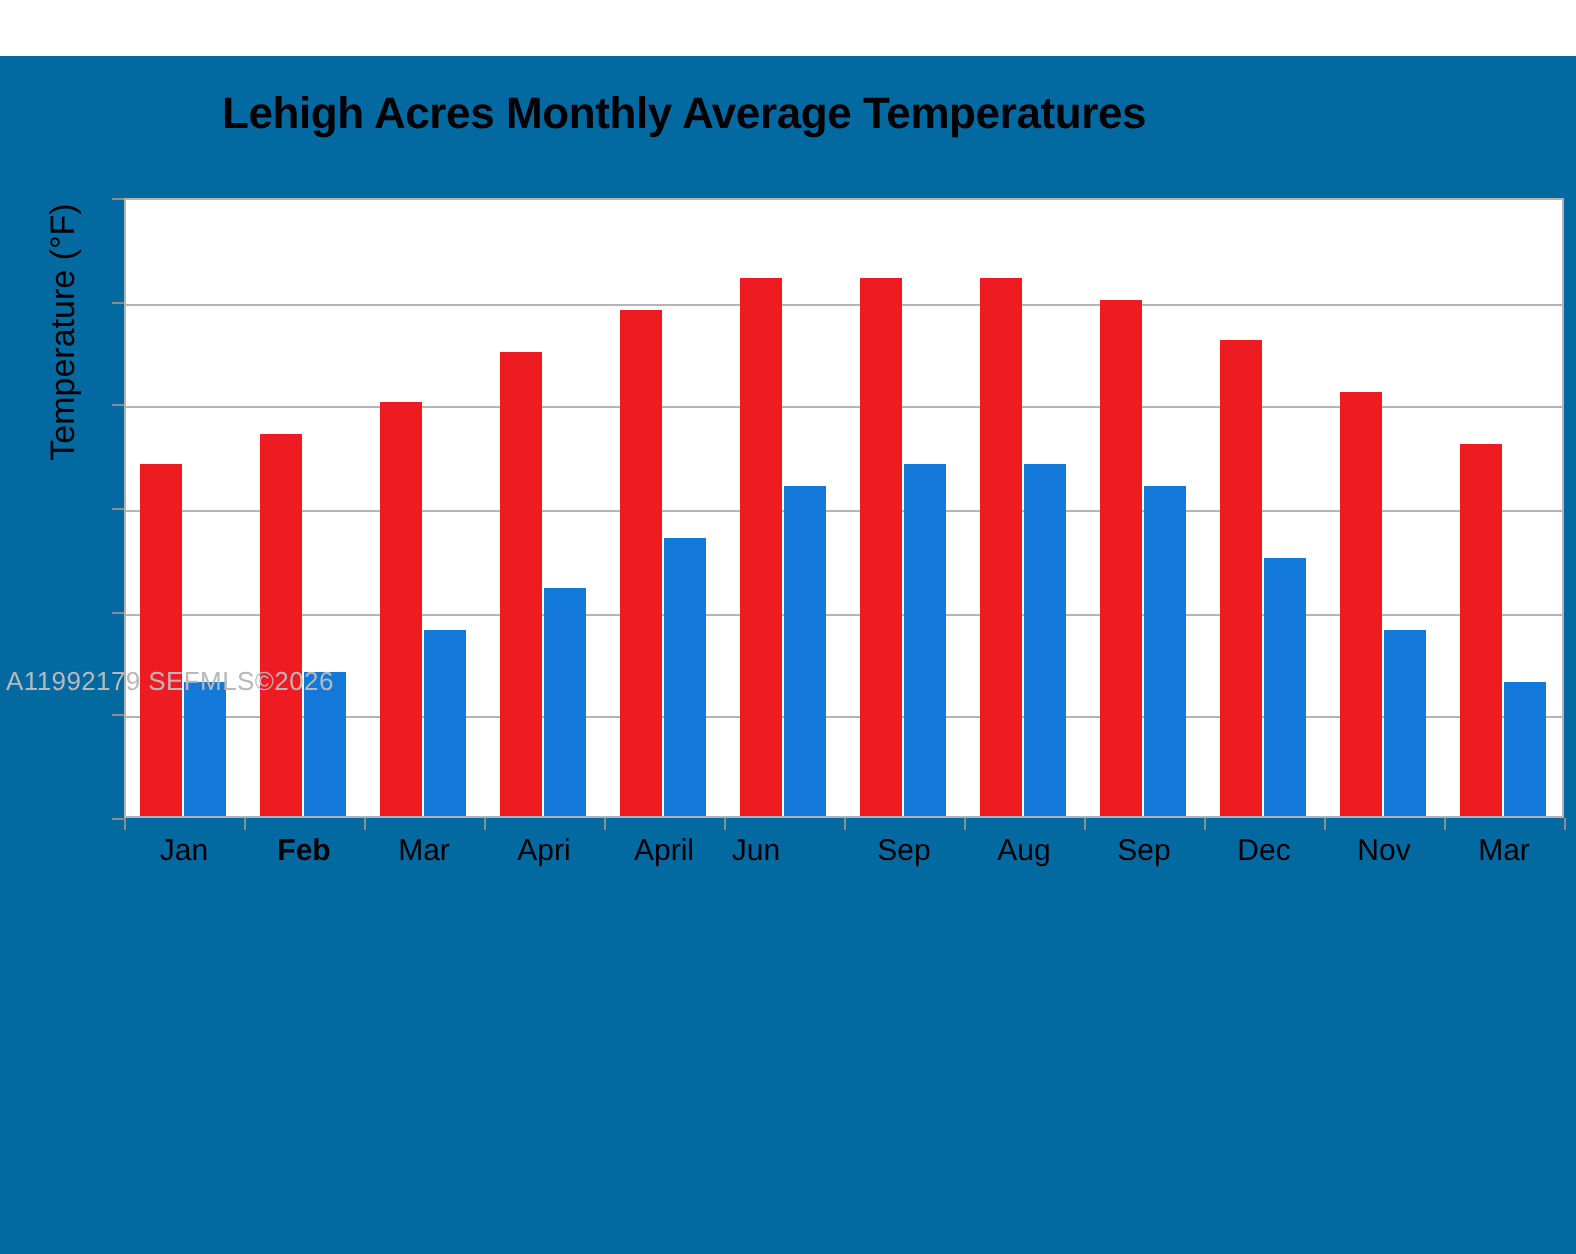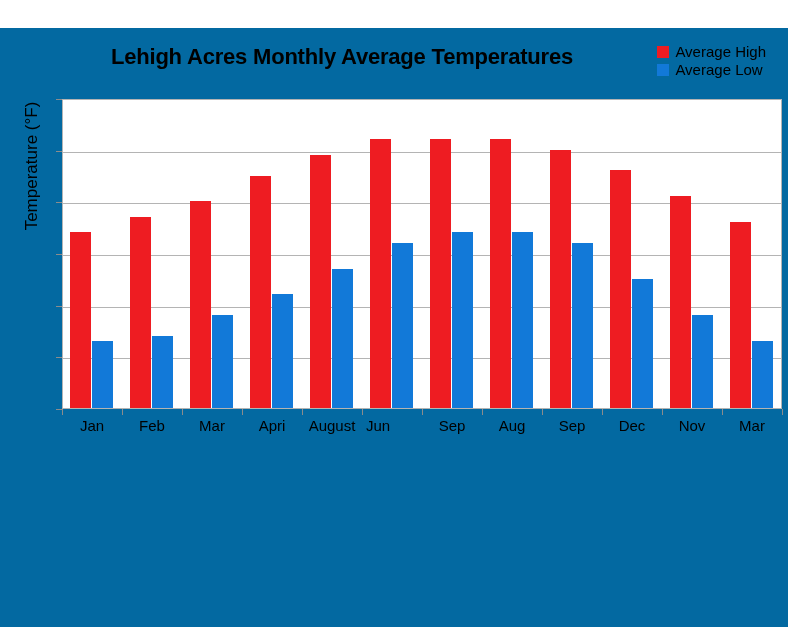--- a/index.html
+++ b/index.html
@@ -174,30 +174,20 @@
     letter-spacing: 0.2px;
   }
 </style>
 </head>
 <body>
 
 <div id="chart-root">
 
   <div id="chart-title">Lehigh Acres Monthly Average Temperatures</div>
 
-  <div id="legend">
-    <div class="legend-row">
-      <span class="legend-swatch" style="background: rgb(238, 28, 34);"></span>
-      <span class="legend-label">Average High</span>
-    </div>
-    <div class="legend-row">
-      <span class="legend-swatch" style="background: rgb(18, 121, 216);"></span>
-      <span class="legend-label">Average Low</span>
-    </div>
-  </div>
 
   <div id="y-axis-title">Temperature (°F)</div>
 
   <div id="plot-area">
     <div id="grid-layer">
         <div class="gridline" style="top: 51.6667px;"></div>
         <div class="gridline" style="top: 103.333px;"></div>
         <div class="gridline" style="top: 155px;"></div>
         <div class="gridline" style="top: 206.667px;"></div>
         <div class="gridline" style="top: 258.333px;"></div>
@@ -273,27 +263,28 @@
       <div class="xtick-mark" style="left: 360px;"></div>
       <div class="xtick-mark" style="left: 420px;"></div>
       <div class="xtick-mark" style="left: 480px;"></div>
       <div class="xtick-mark" style="left: 540px;"></div>
       <div class="xtick-mark" style="left: 600px;"></div>
       <div class="xtick-mark" style="left: 660px;"></div>
       <div class="xtick-mark" style="left: 720px;"></div>
     </div>
   <div id="x-labels">
       <div class="xtick-label" style="left: 30px;">Jan</div>
-      <div class="xtick-label" style="left: 90px;">Feb</div>
+      <div class="xtick-label" style="left: 90px; font-weight: bold;">Feb</div>
       <div class="xtick-label" style="left: 150px;">Mar</div>
       <div class="xtick-label" style="left: 210px;">Apri</div>
-      <div class="xtick-label" style="left: 270px;">August</div>
+      <div class="xtick-label" style="left: 270px;">April</div>
       <div class="xtick-label" style="left: 316px;">Jun</div>
       <div class="xtick-label" style="left: 390px;">Sep</div>
       <div class="xtick-label" style="left: 450px;">Aug</div>
       <div class="xtick-label" style="left: 510px;">Sep</div>
       <div class="xtick-label" style="left: 570px;">Dec</div>
       <div class="xtick-label" style="left: 630px;">Nov</div>
       <div class="xtick-label" style="left: 690px;">Mar</div>
     </div>
 
+  <div id="watermark">A11992179 SEFMLS©2026</div>
 
 </div>
 
 </body></html>

